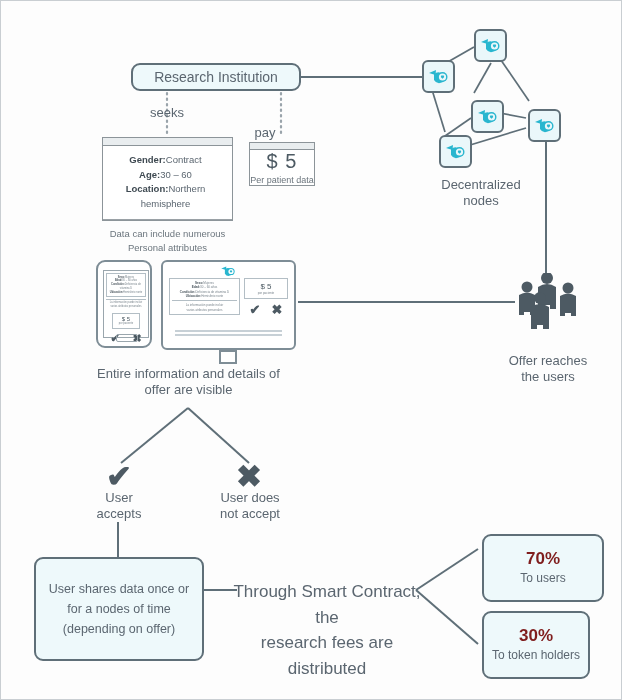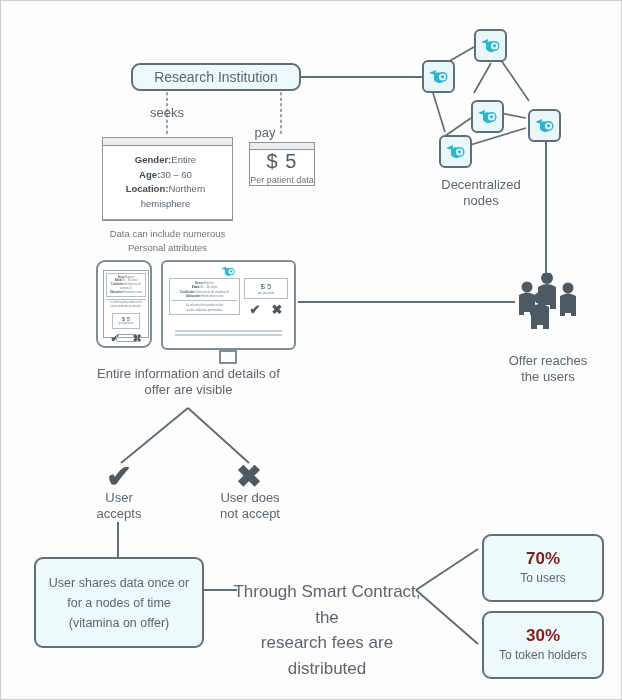--- a/index.html
+++ b/index.html
@@ -89,21 +89,21 @@
   <div class="abs rbox" style="left:130px;top:62px;width:170px;height:28px;">
     <span style="font-size:14px;">Research Institution</span>
   </div>
 
   <div class="abs lbl" style="left:136px;top:104px;width:60px;">seeks</div>
   <div class="abs lbl" style="left:234px;top:104px;width:60px;margin-top:20px;">pay</div>
 
   <div class="abs card" style="left:101px;top:136px;width:131px;height:84px;">
     <div class="cap"></div>
     <div class="crit">
-      <div><b>Gender:</b><span>Entire</span></div>
+      <div><b>Gender:</b><span>Contract</span></div>
       <div><b>Age:</b><span>30 – 60</span></div>
       <div><b>Location:</b><span>Northern hemisphere</span></div>
     </div>
     <div class="cardfoot">
       <div>Data can include numerous</div>
       <div>Personal attributes</div>
     </div>
   </div>
 
   <div class="abs pricecard" style="left:248px;top:141px;width:66px;height:44px;">
@@ -255,35 +255,35 @@
     <div>User</div>
     <div>accepts</div>
   </div>
 
   <div class="abs" style="left:230px;top:460px;width:36px;text-align:center;font-size:31px;color:#4d5a63;font-weight:bold;line-height:1;">✖</div>
   <div class="abs lbl" style="left:204px;top:489px;width:90px;">
     <div>User does</div>
     <div>not accept</div>
   </div>
 
-  <div class="abs rbox" style="left:33px;top:556px;width:170px;height:91px;">
+  <div class="abs rbox" style="left:33px;top:556px;width:170px;height:104px;">
     <div style="font-size:12.5px;line-height:1.6;">
       <div>User shares data once or</div>
       <div>for a nodes of time</div>
-      <div>(vitamina on offer)</div>
+      <div>(depending on offer)</div>
     </div>
   </div>
 
   <div class="abs lbl" style="left:232px;top:578px;width:188px;font-size:17px;line-height:1.5;">
     <div>Through Smart Contract, the</div>
     <div>research fees are distributed</div>
   </div>
 
   <div class="abs rbox" style="left:481px;top:533px;width:122px;height:68px;">
     <div class="big">70%</div>
     <div class="sub">To users</div>
   </div>
-  <div class="abs rbox" style="left:481px;top:610px;width:122px;height:68px;">
+  <div class="abs rbox" style="left:481px;top:610px;width:108px;height:68px;">
     <div class="big">30%</div>
     <div class="sub">To token holders</div>
   </div>
 
 </div>
 
 </body></html>

